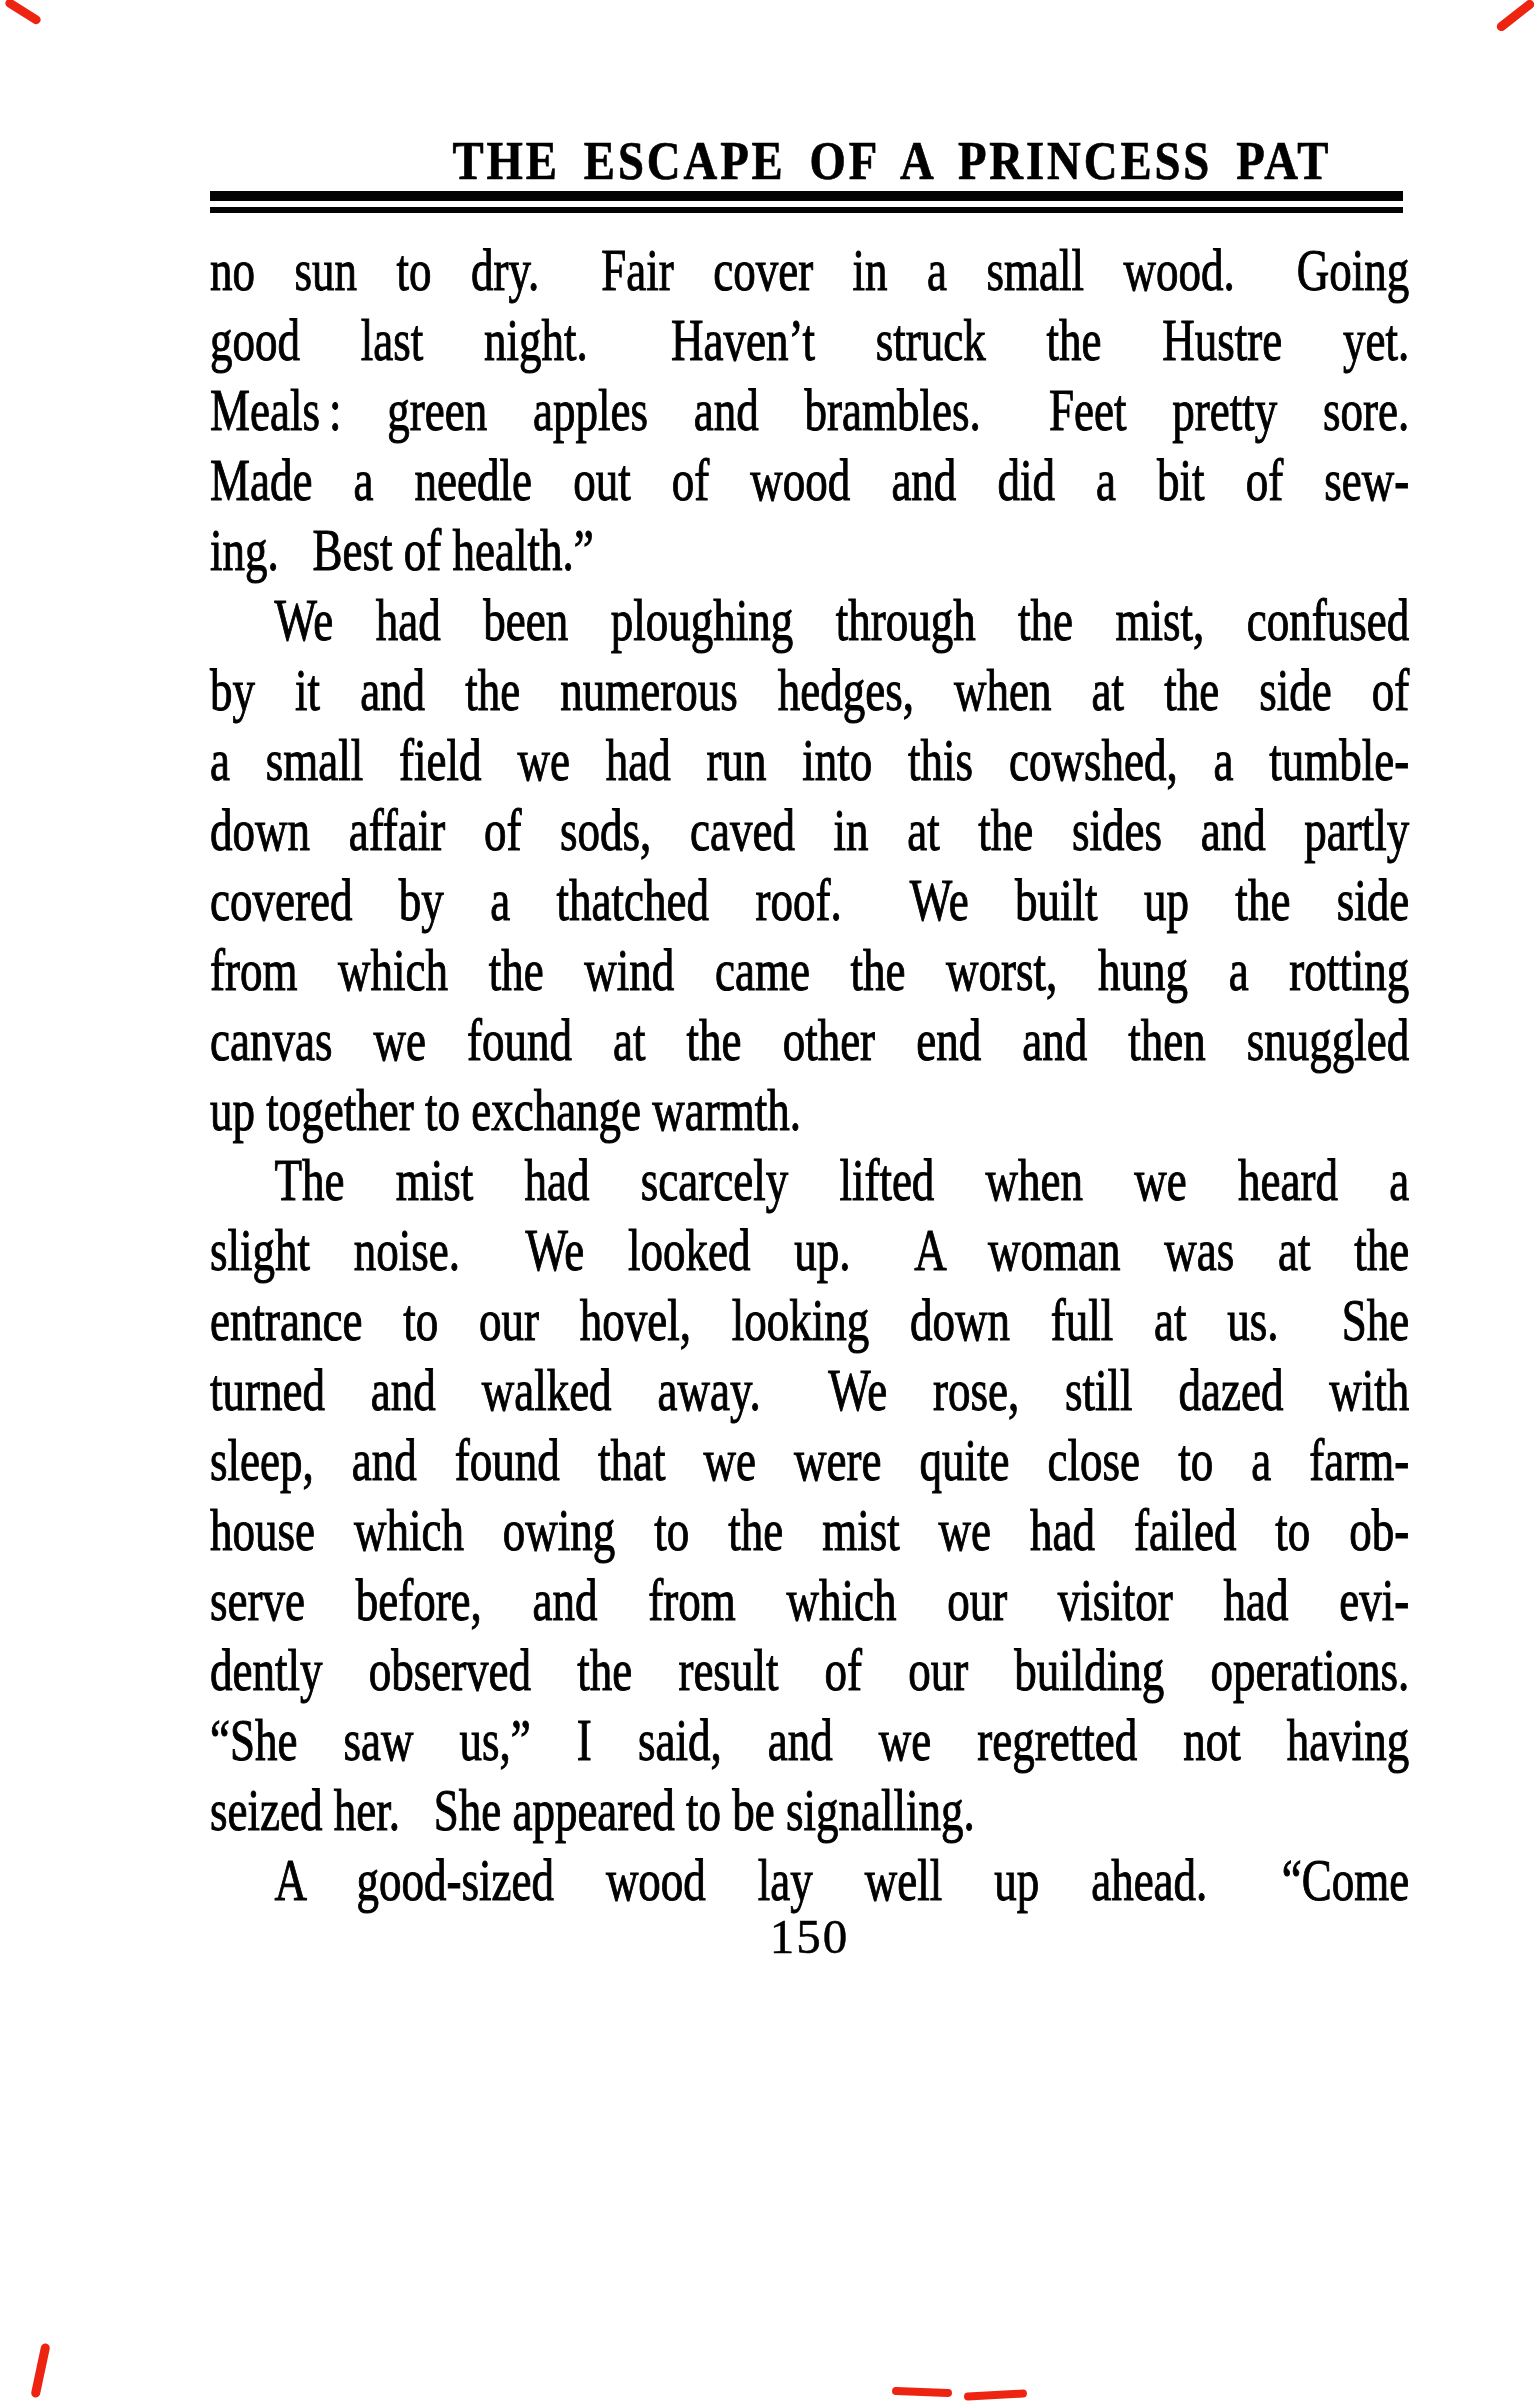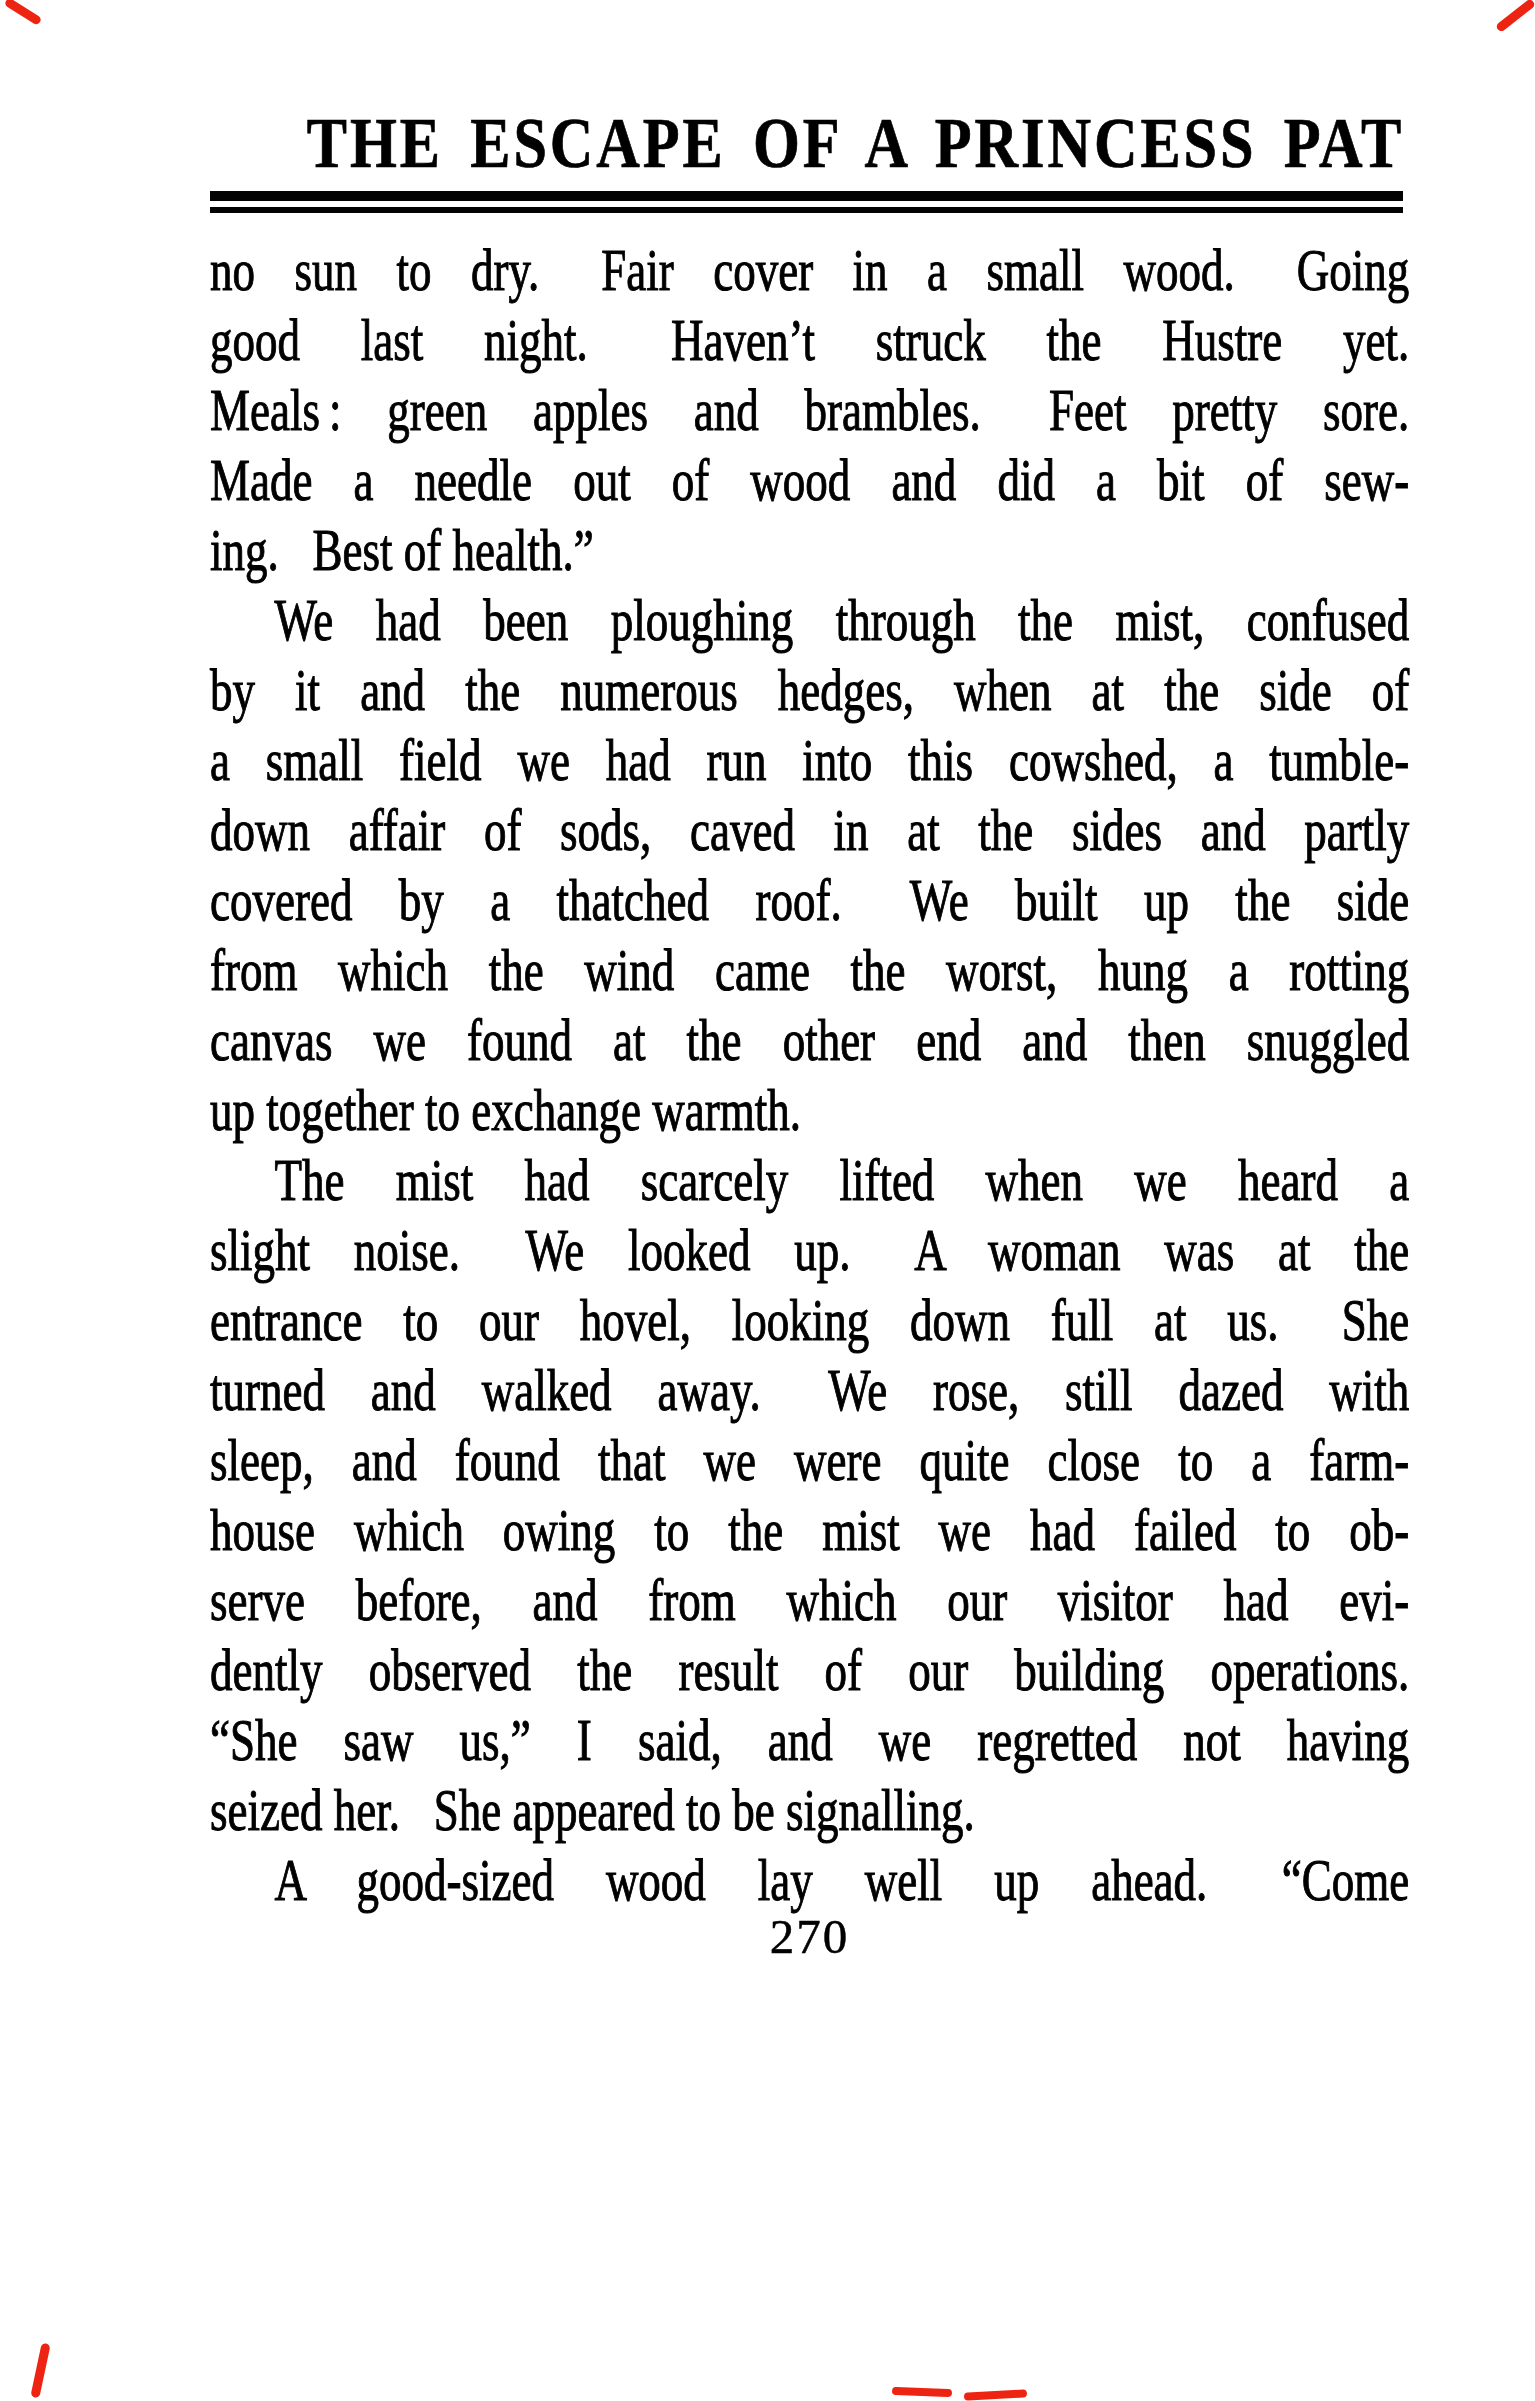--- a/index.html
+++ b/index.html
@@ -5,22 +5,22 @@
   html,body{margin:0;padding:0;background:#777;}
   .page{
     position:relative;
     width:1535px;height:2401px;
     background:#ffffff;
     overflow:hidden;
     font-family:"Liberation Serif","DejaVu Serif",serif;
     color:#000;
   }
   .header{
-    position:absolute;left:210px;top:116px;width:1199px;
-    text-align:left;line-height:55px;font-size:71px;font-weight:bold;
+    position:absolute;left:210px;top:133px;width:1199px;
+    text-align:right;line-height:55px;font-size:55px;font-weight:bold;
     white-space:nowrap;
   }
   .header .hinner{
     display:inline-block;
     transform:scaleX(0.85);transform-origin:50% 50%;
     letter-spacing:3.4px;word-spacing:11px;
     -webkit-text-stroke:0.7px #000;
   }
   .rule{position:absolute;left:210px;width:1193px;background:#030303;}
   .rule-top{top:191px;height:9.6px;}
@@ -80,21 +80,21 @@
       <div class="tline">turned and walked away.  We rose, still dazed with</div>
       <div class="tline">sleep, and found that we were quite close to a farm-</div>
       <div class="tline">house which owing to the mist we had failed to ob-</div>
       <div class="tline">serve before, and from which our visitor had evi-</div>
       <div class="tline">dently observed the result of our building operations.</div>
       <div class="tline">“She saw us,” I said, and we regretted not having</div>
       <div class="tline pend">seized her.  She appeared to be signalling.</div>
       <div class="tline ind">A good-sized wood lay well up ahead.  “Come</div>
     </div>
 
-  <div class="pagenum">270</div>
+  <div class="pagenum">150</div>
 
   <div id="marks-layer">
       <div class="scan-mark" style="left: 2.7px; top: 6.8px; width: 40px; height: 9px; transform: rotate(32deg); background: rgb(238, 36, 19);"></div>
       <div class="scan-mark" style="left: 1493px; top: 11px; width: 45px; height: 9px; transform: rotate(-38deg); background: rgb(238, 36, 19);"></div>
       <div class="scan-mark" style="left: 36px; top: 2343px; width: 9px; height: 55px; transform: rotate(12deg); background: rgb(238, 36, 19);"></div>
       <div class="scan-mark" style="left: 892px; top: 2388px; width: 60px; height: 8.2px; transform: rotate(2deg); background: rgb(238, 36, 19);"></div>
       <div class="scan-mark" style="left: 964px; top: 2391px; width: 63px; height: 8.2px; transform: rotate(-3deg); background: rgb(238, 36, 19);"></div>
     </div>
 
 </div>

